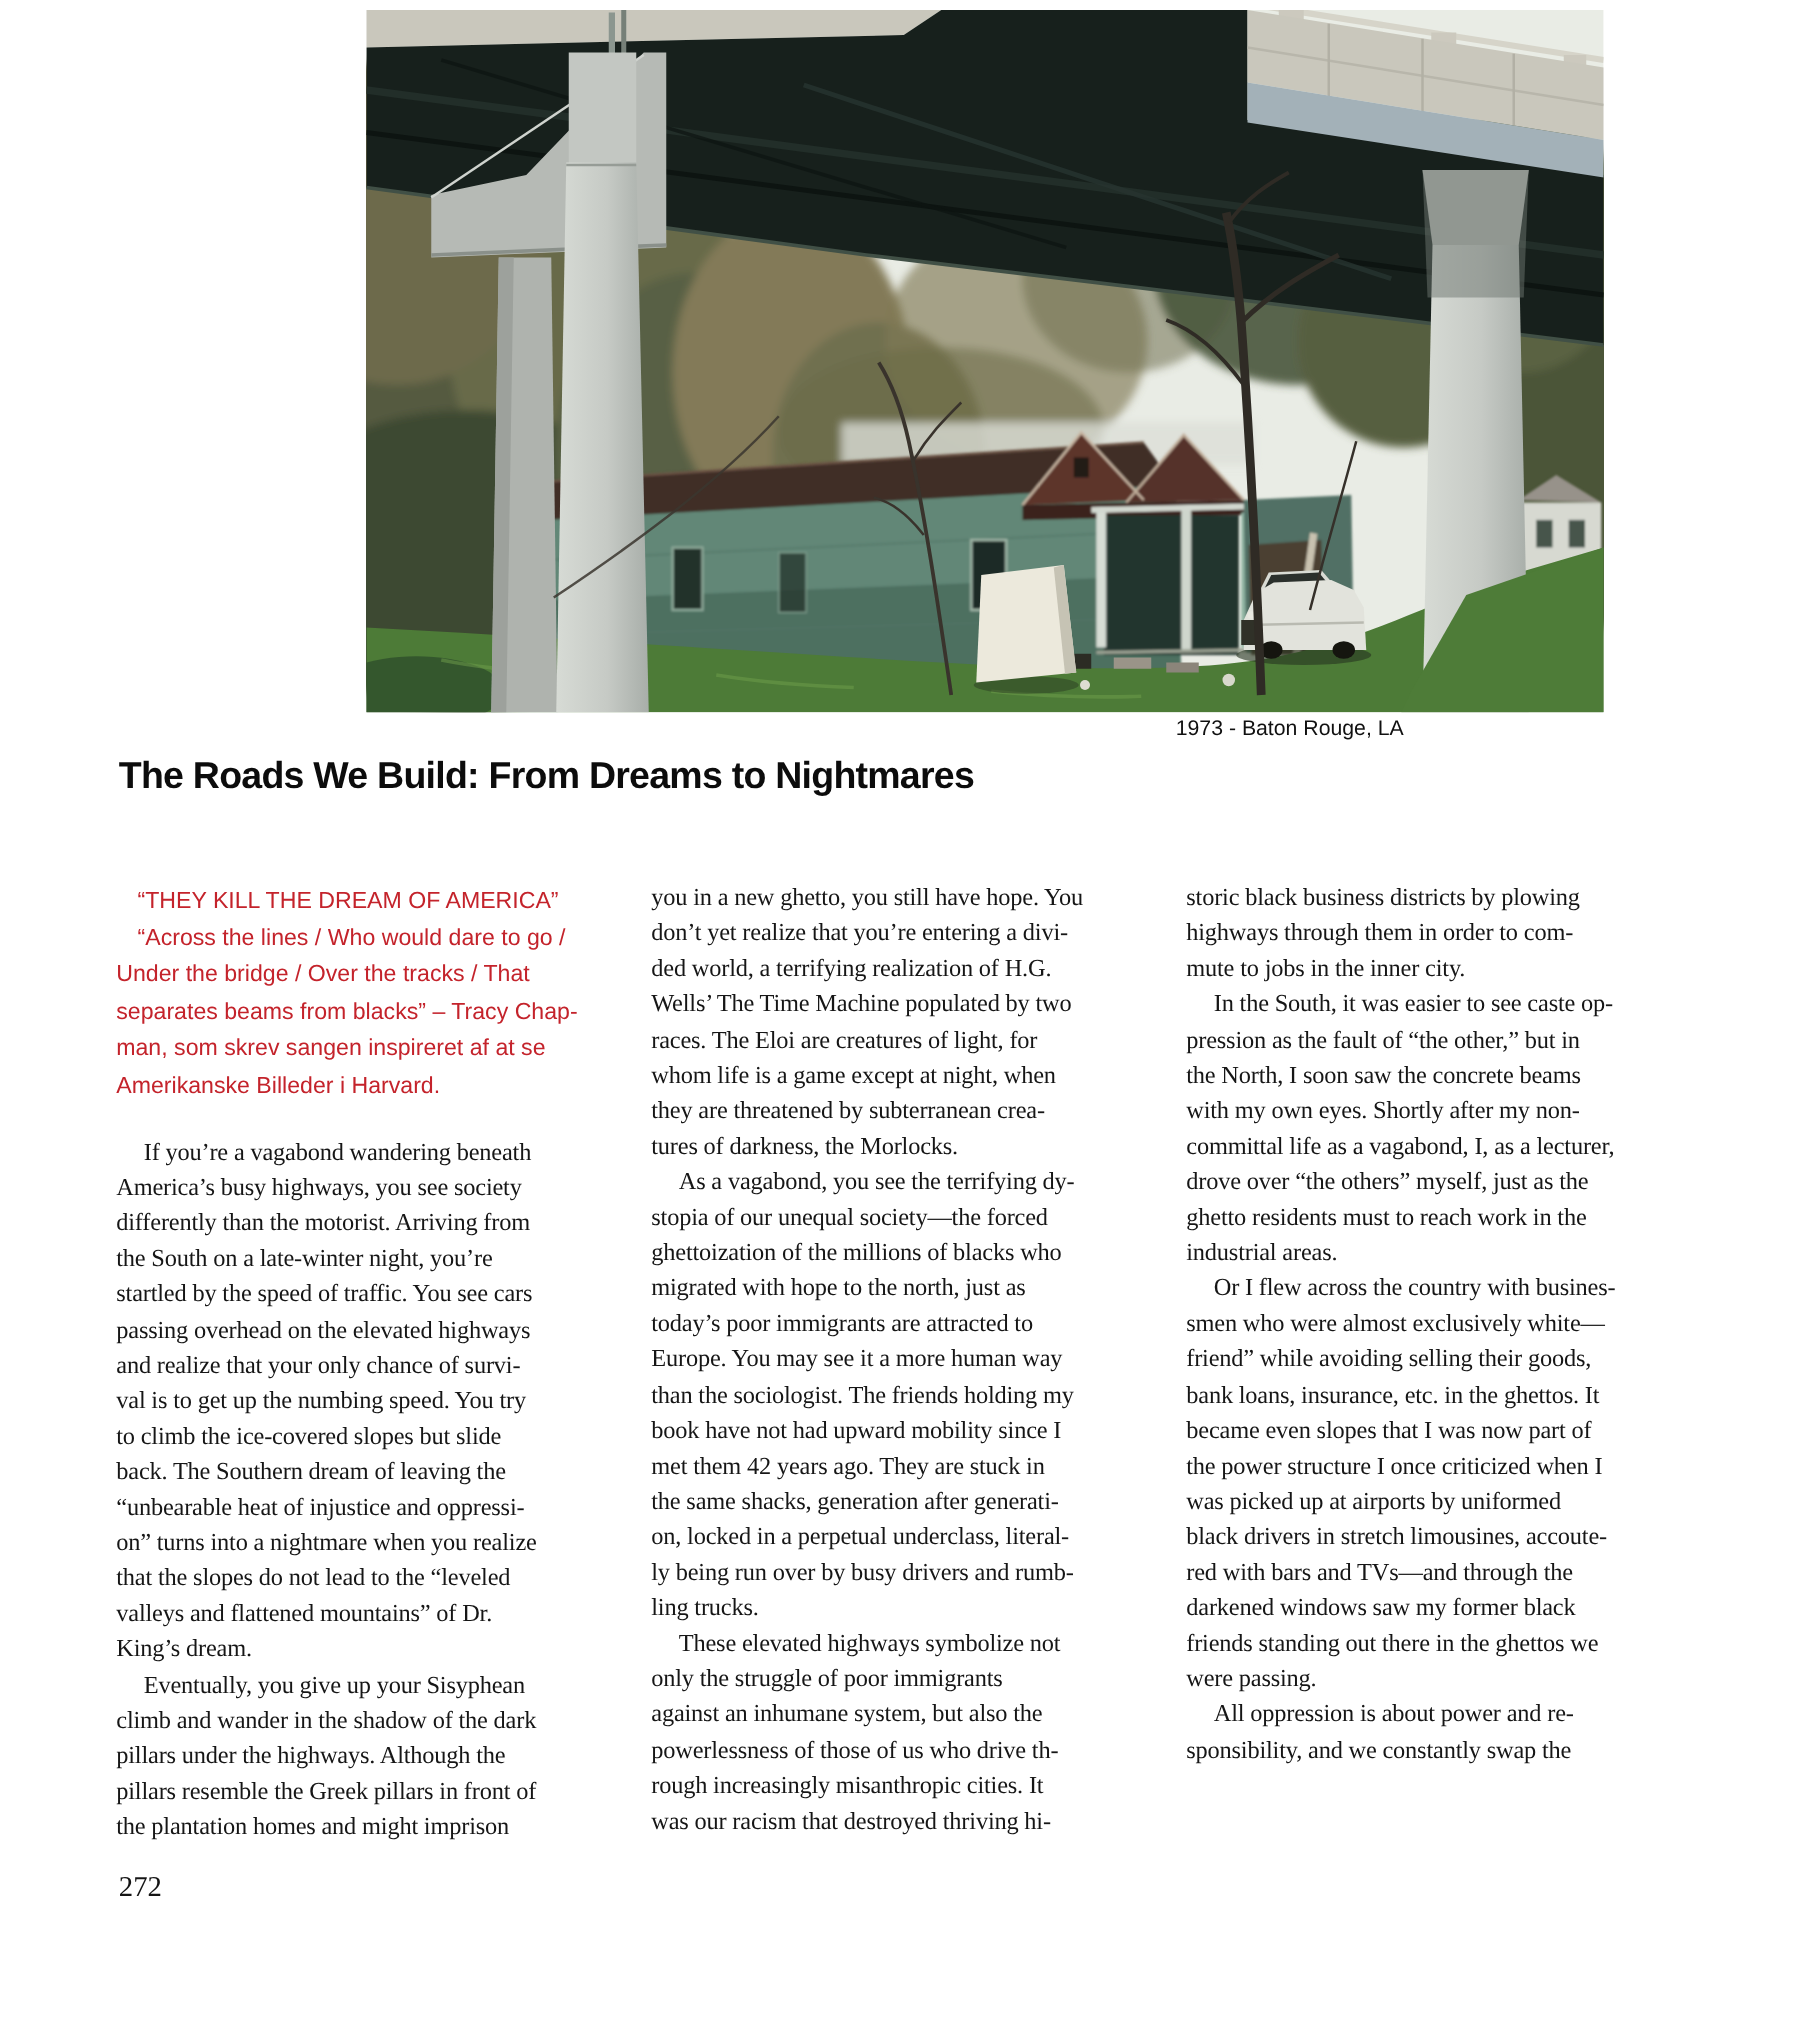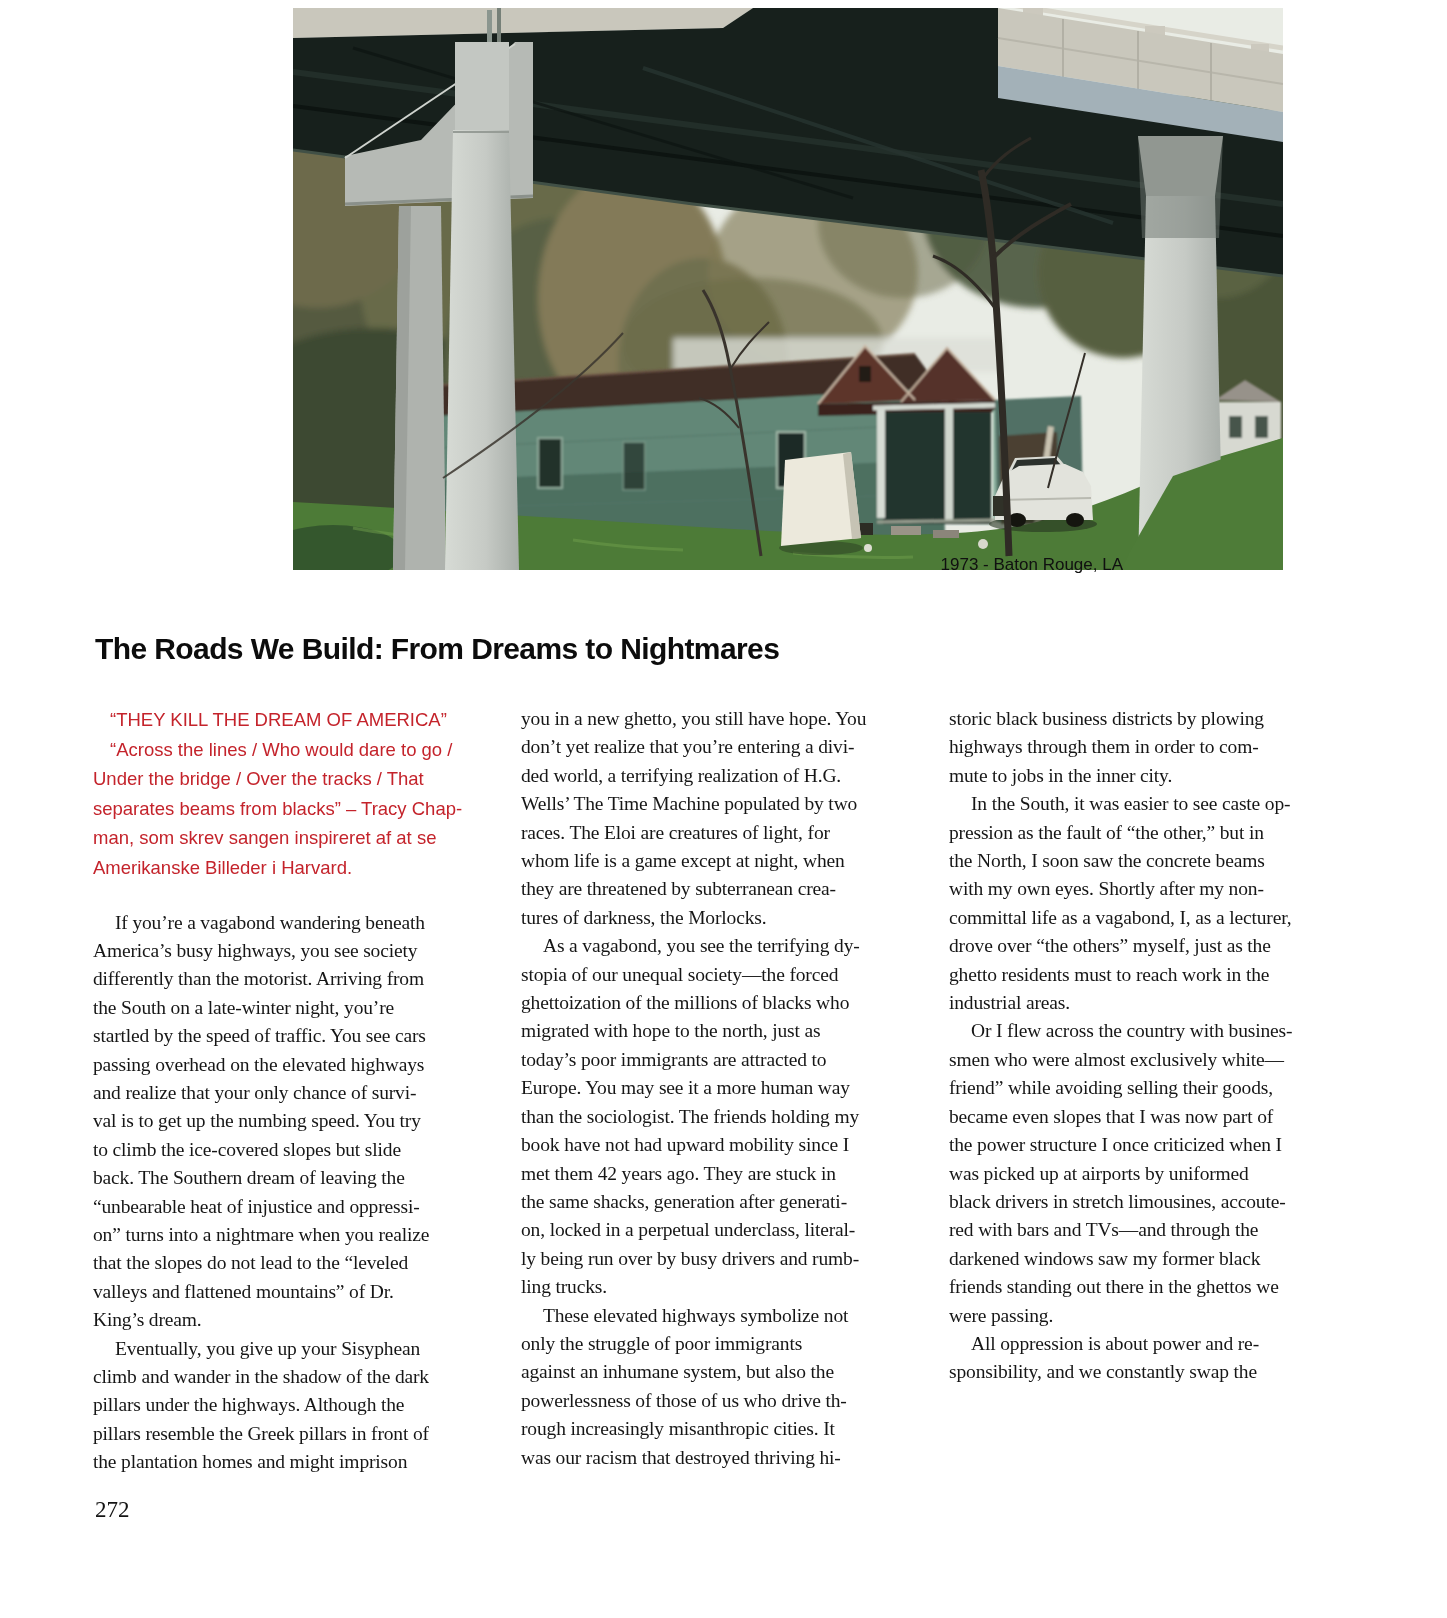--- a/index.html
+++ b/index.html
@@ -1,22 +1,22 @@
 <!DOCTYPE html>
 <html style="--accent: #c4232b;"><head>
 <meta charset="utf-8">
 <style>
   html,body{margin:0;padding:0;background:#ffffff;}
   .page{position:relative;width:1447px;height:1618px;background:#fff;overflow:hidden;
         font-family:"Liberation Serif",serif;color:#161616;}
   .photo{position:absolute;left:293px;top:8px;width:990px;height:562px;overflow:hidden;}
   .photo svg{display:block;}
-  .caption{position:absolute;left:293px;top:555px;width:830px;text-align:right;
+  .caption{position:absolute;left:293px;top:573px;width:830px;text-align:right;
            font-family:"Liberation Sans",sans-serif;font-size:17px;color:#101010;}
-  .title{position:absolute;left:95px;top:632px;margin:0;
+  .title{position:absolute;left:95px;top:604px;margin:0;
          font-family:"Liberation Sans",sans-serif;font-weight:700;font-size:30px;
          letter-spacing:-0.6px;color:#0c0c0c;}
   .columns{position:absolute;left:93px;top:681px;width:1256px;display:flex;gap:30px;margin-top:24px;}
   .col{width:398px;}
   .line{font-size:19.5px;line-height:28.4px;white-space:nowrap;letter-spacing:-0.15px;}
   .line.ind{padding-left:22px;}
   .block.quote{margin-bottom:26px;}
   .quote .line{font-family:"Liberation Sans",sans-serif;font-size:18.5px;line-height:29.6px;
                color:var(--accent,#c4232b);letter-spacing:0;}
   .quote .line.ind{padding-left:17px;}
@@ -271,20 +271,21 @@
           <div class="line">with my own eyes. Shortly after my non-</div>
           <div class="line">committal life as a vagabond, I, as a lecturer,</div>
           <div class="line">drove over “the others” myself, just as the</div>
           <div class="line">ghetto residents must to reach work in the</div>
           <div class="line">industrial areas.</div>
         </div>
         <div class="block para">
           <div class="line ind">Or I flew across the country with busines-</div>
           <div class="line">smen who were almost exclusively white—</div>
           <div class="line">friend” while avoiding selling their goods,</div>
+          <div class="line">bank loans, insurance, etc. in the ghettos. It</div>
           <div class="line">became even slopes that I was now part of</div>
           <div class="line">the power structure I once criticized when I</div>
           <div class="line">was picked up at airports by uniformed</div>
           <div class="line">black drivers in stretch limousines, accoute-</div>
           <div class="line">red with bars and TVs—and through the</div>
           <div class="line">darkened windows saw my former black</div>
           <div class="line">friends standing out there in the ghettos we</div>
           <div class="line">were passing.</div>
         </div>
         <div class="block para">

